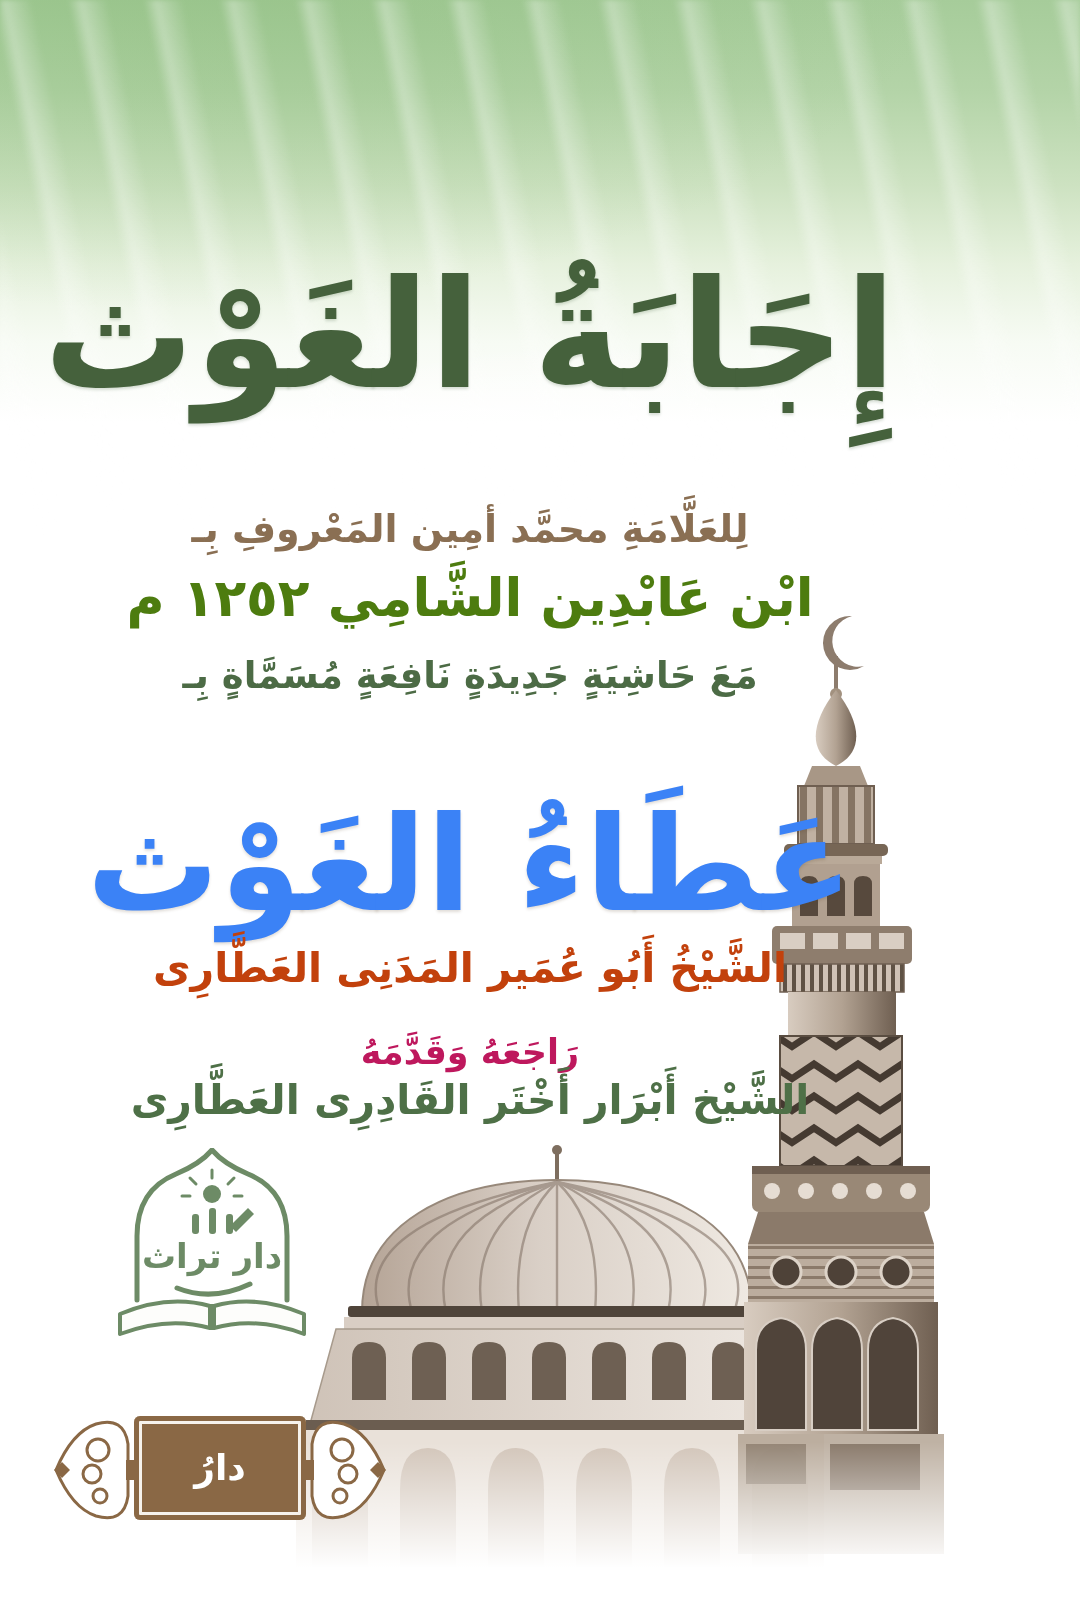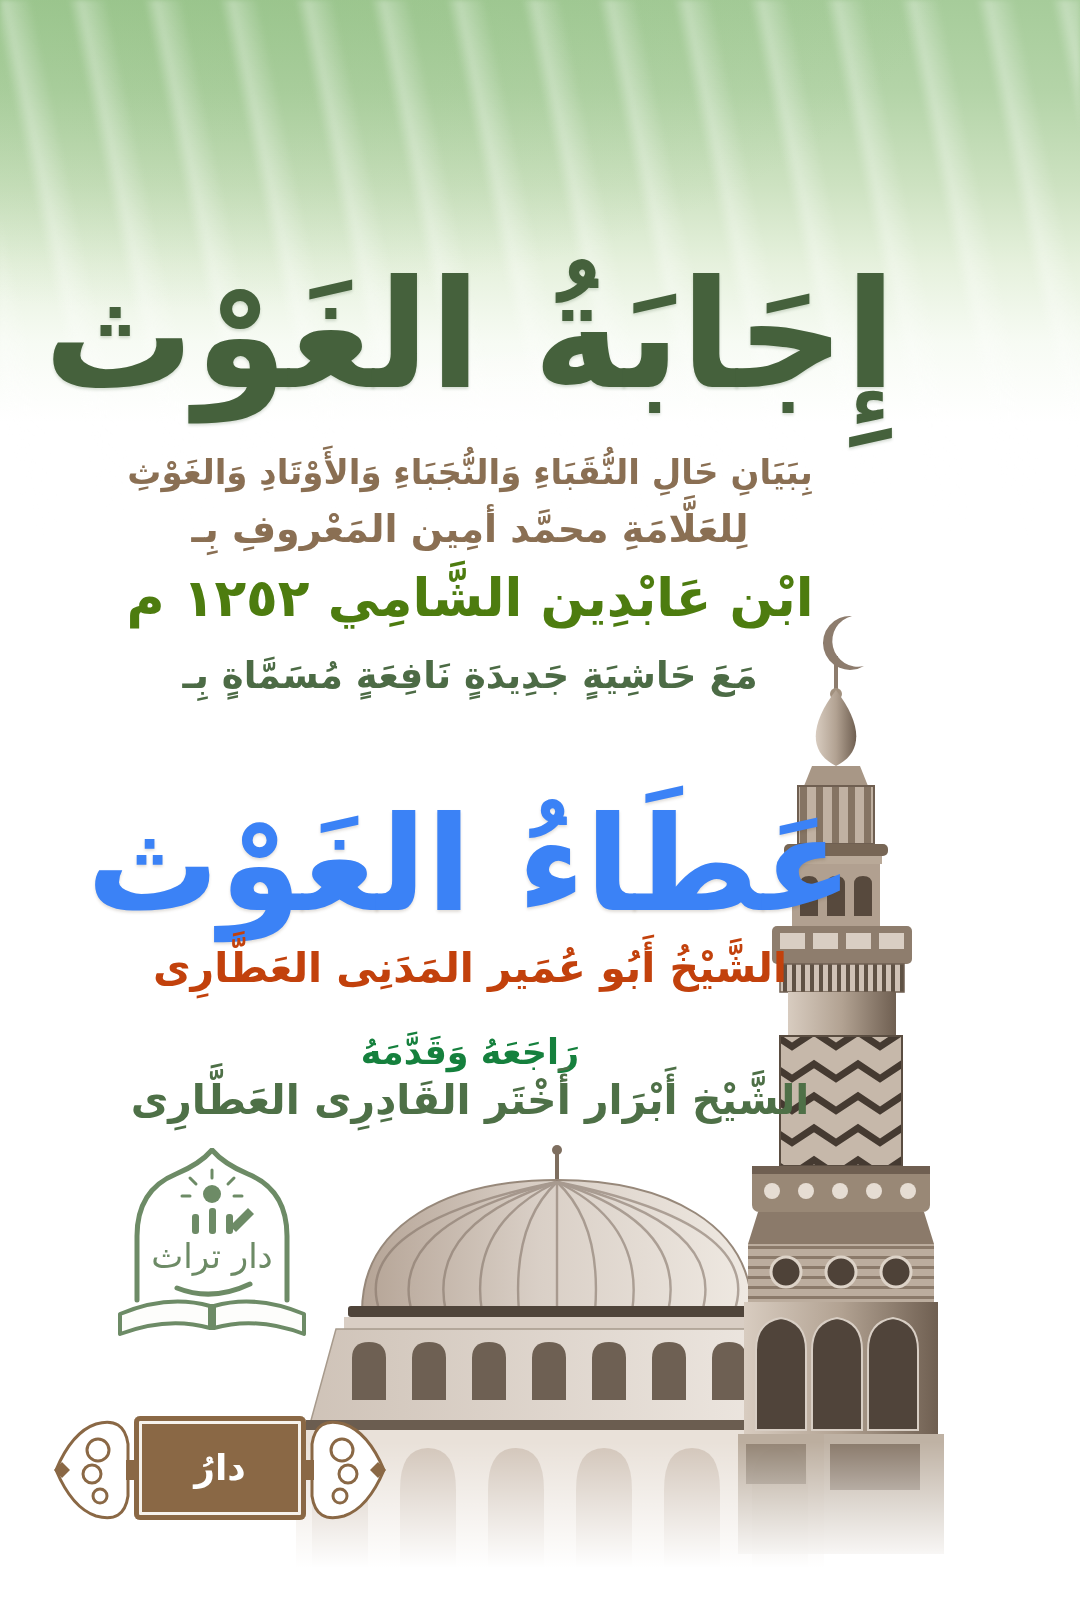--- a/index.html
+++ b/index.html
@@ -35,28 +35,28 @@
   
   .line{position:absolute; left:40px; width:860px; text-align:center; direction:rtl; z-index:3; font-weight:bold;}
   .t-main {top:148px;  font-size:150px; color:#45613c; line-height:1.15; text-shadow:0 2px 3px rgba(40,70,35,.18);}
   .sub1   {top:452px;  font-size:34px;  color:#8a6f53;}
   .sub2   {top:507px;  font-size:38px;  color:#8a6f53;}
   .author {top:568px;  font-size:52px;  color:#4d7c0f;}
   .hashiya{top:654px;  font-size:37px;  color:#4c6b45;}
   .t2     {top:679px;  font-size:132px; color:#3b82f6; line-height:1.15; text-shadow:0 2px 3px rgba(90,65,40,.18);text-align:center;}
   .muh    {top:902px;  font-size:35px;  color:#876c50;}
   .ann    {top:944px;  font-size:41px;  color:#c2410c;}
-  .revl   {top:1032px; font-size:35px;  color:#15803d;}
+  .revl   {top:1032px; font-size:35px;  color:#be185d;}
   .revn   {top:1076px; font-size:41px;  color:#4e7047;}
   
   .turath{position:absolute; left:92px; top:1148px; width:240px; height:232px; z-index:4;}
   .turath svg{position:absolute; top:0; left:0;}
   .turath-name{
     position:absolute; top:88px; left:0; width:240px; text-align:center;
-    font-size:34px; font-weight:normal; color:#6d8b66; direction:rtl;
+    font-size:34px; font-weight:bold; color:#6d8b66; direction:rtl;
   }
   .turath-tagline{
     position:absolute; top:196px; left:-10px; width:260px; text-align:center;
     font-size:16px; font-weight:bold; color:#6d8b66; direction:rtl;
   }
   
   .salah{position:absolute; left:52px; top:1406px; width:336px; height:128px; z-index:4;}
   .wing{position:absolute; top:8px;}
   .wing-l{left:0;}
   .wing-r{right:0; transform:scaleX(-1);}
@@ -206,21 +206,20 @@
       </g>
       <rect x="738" y="1434" width="206" height="120" fill="#b4a494" opacity="0.85"></rect>
       <rect x="746" y="1444" width="60" height="40" fill="#8a7a6a" opacity="0.8"></rect>
       <rect x="830" y="1444" width="90" height="46" fill="#7d6c5c" opacity="0.8"></rect>
     </g>
   </svg>
 
   <div class="fade-bottom"></div>
 
   <h1 class="line t-main">إِجَابَةُ الغَوْث</h1>
-  <div class="line sub1">بِبَيَانِ حَالِ النُّقَبَاءِ وَالنُّجَبَاءِ وَالأَوْتَادِ وَالغَوْثِ</div>
   <div class="line sub2">لِلعَلَّامَةِ محمَّد أمِين المَعْروفِ بِـ</div>
   <div class="line author">ابْن عَابْدِين الشَّامِي ١٢٥٢ م</div>
   <div class="line hashiya">مَعَ حَاشِيَةٍ جَدِيدَةٍ نَافِعَةٍ مُسَمَّاةٍ بِـ</div>
   <h2 class="line t2">عَطَاءُ الغَوْث</h2>
   <div class="line ann">الشَّيْخُ أَبُو عُمَير المَدَنِى العَطَّارِى</div>
   <div class="line revl">رَاجَعَهُ وَقَدَّمَهُ</div>
   <div class="line revn">الشَّيْخ أَبْرَار أَخْتَر القَادِرِى العَطَّارِى</div>
 
   <div class="turath">
     <svg width="240" height="220" viewBox="0 0 240 220">

